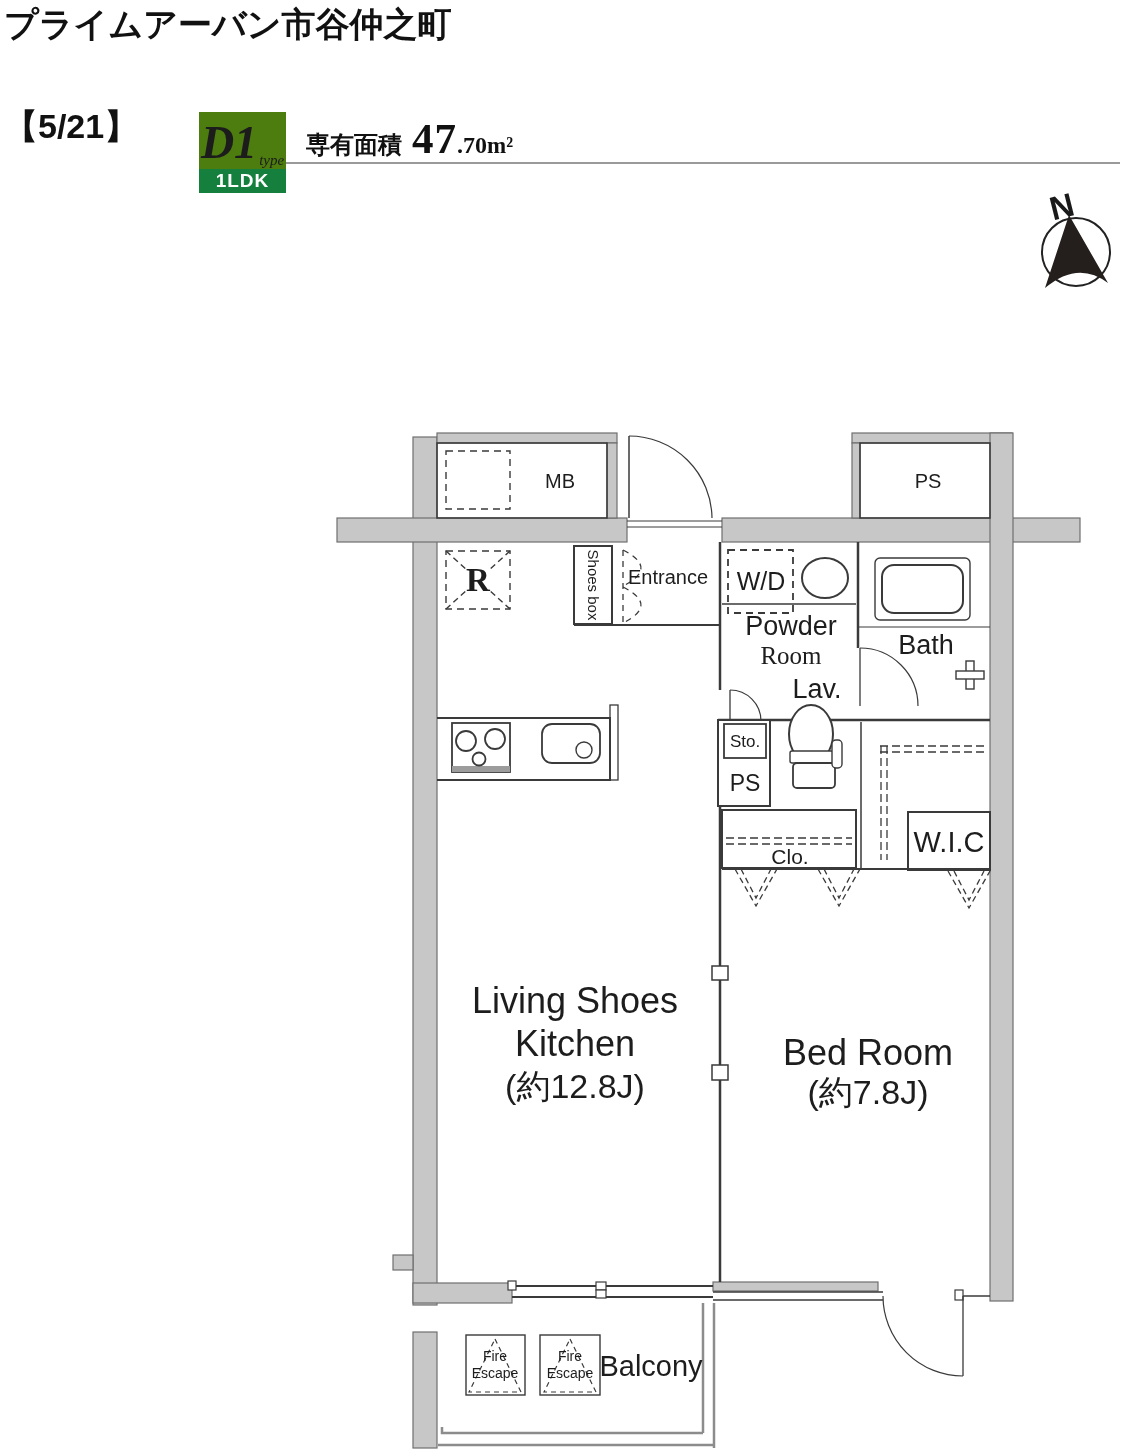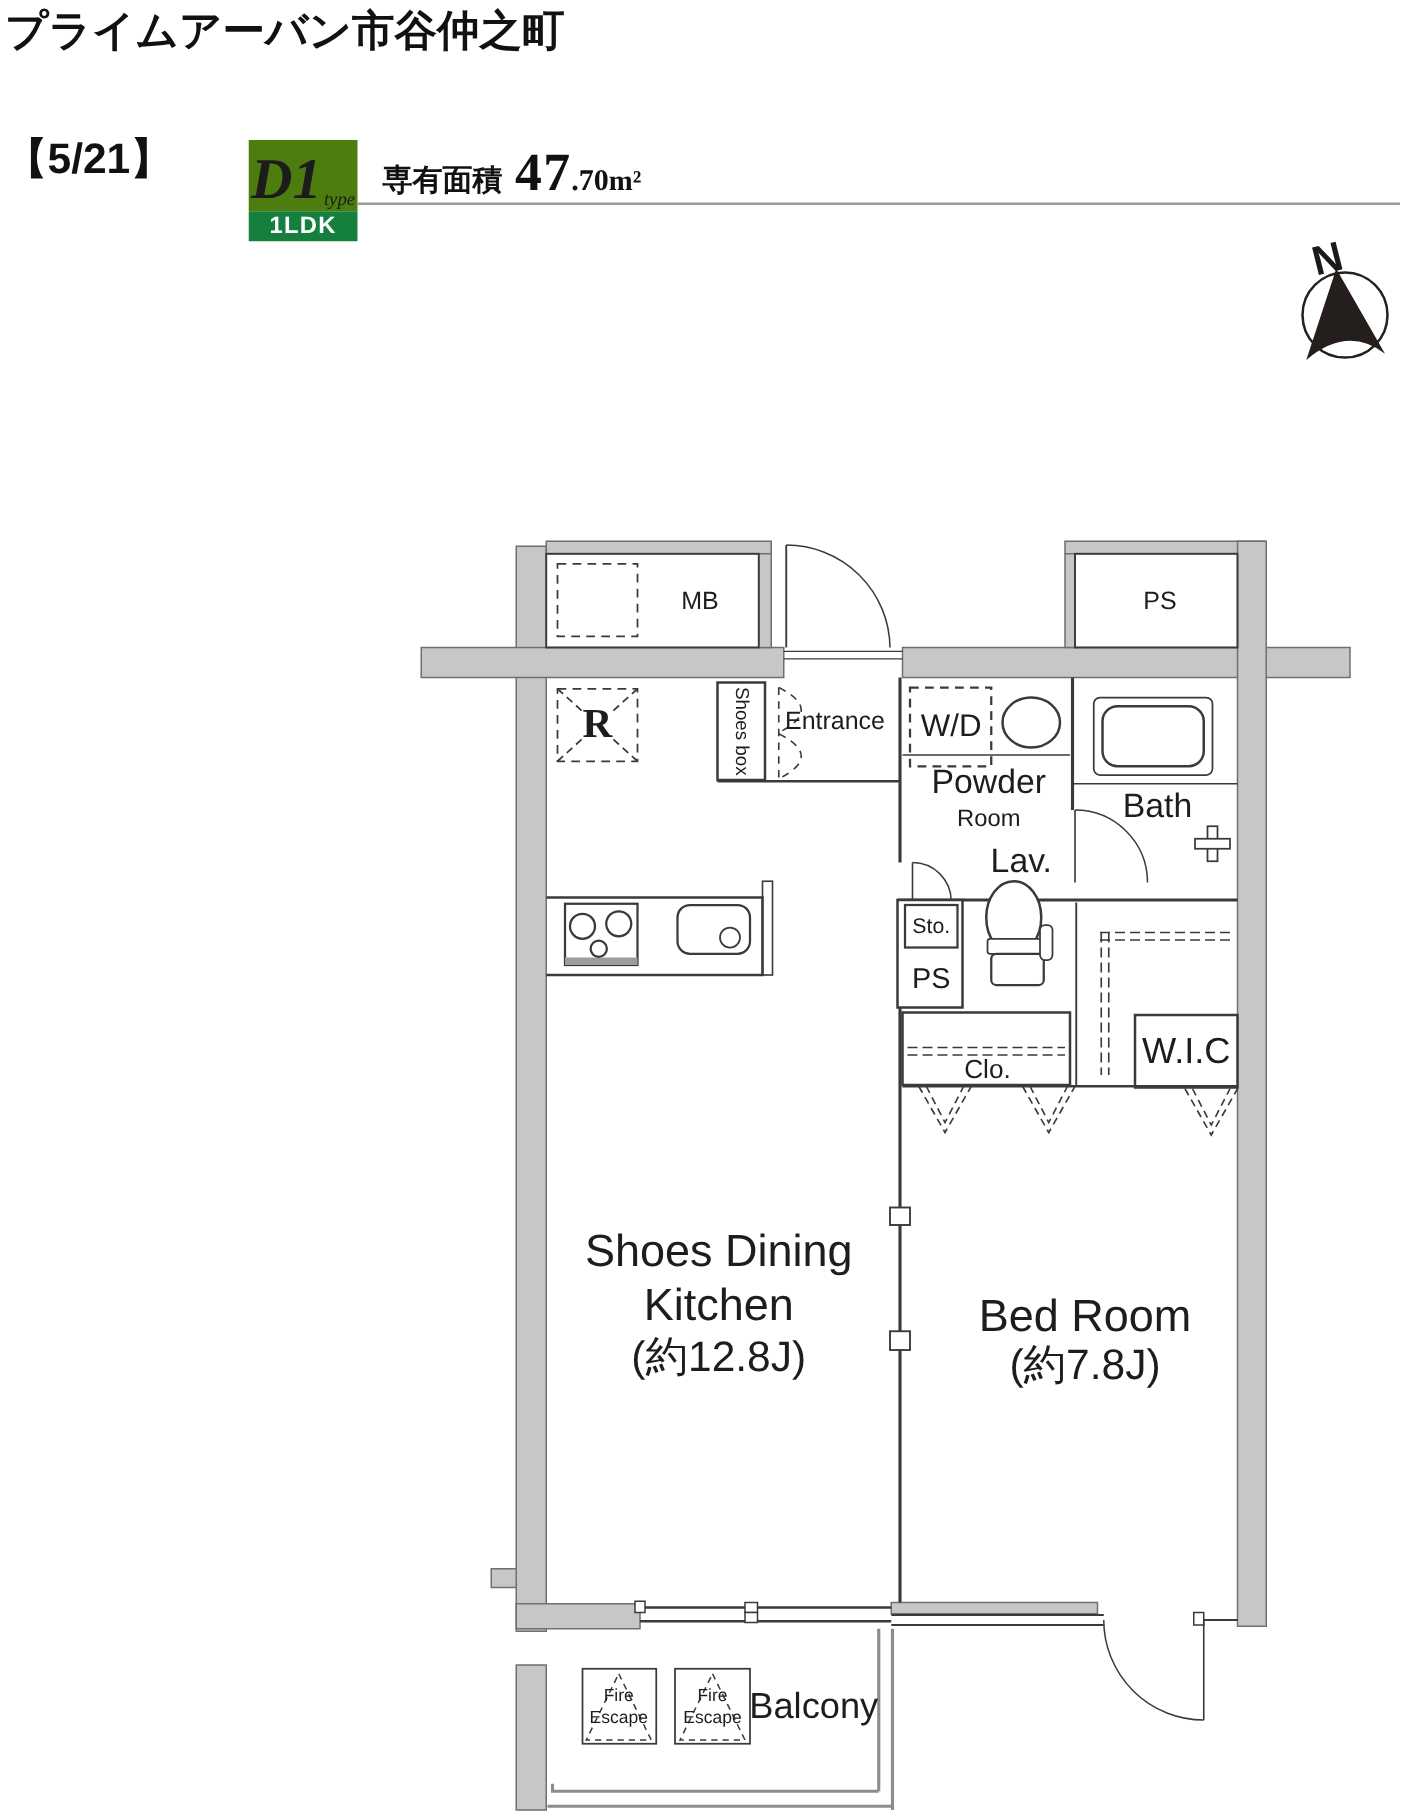--- a/index.html
+++ b/index.html
@@ -170,30 +170,30 @@
       <path d="M1069,215 L1108,283 Q1078,260 1045,288 Z" fill="#241f1c"></path>
     </g>
   </svg>
 
   <div class="lbl" style="left:560px;top:481px;font-size:20px;">MB</div>
   <div class="lbl" style="left:928px;top:481px;font-size:20px;">PS</div>
   <div class="lbl rot90" style="left:593px;top:585px;font-size:15px;">Shoes box</div>
   <div class="lbl" style="left:668px;top:577px;font-size:20px;">Entrance</div>
   <div class="lbl" style="left:761px;top:581px;font-size:25px;">W/D</div>
   <div class="lbl" style="left:791px;top:626px;font-size:27px;">Powder</div>
-  <div class="lbl" style="left:791px;top:655px;font-size:19px;">Room</div>
+  <div class="lbl" style="left:791px;top:655px;font-size:25px;font-family:Liberation Serif, serif;">Room</div>
   <div class="lbl" style="left:817px;top:689px;font-size:27px;">Lav.</div>
   <div class="lbl" style="left:926px;top:645px;font-size:27px;">Bath</div>
   <div class="lbl" style="left:745px;top:741px;font-size:17px;">Sto.</div>
   <div class="lbl" style="left:745px;top:783px;font-size:23px;">PS</div>
   <div class="lbl" style="left:790px;top:856px;font-size:21px;">Clo.</div>
   <div class="lbl" style="left:949px;top:842px;font-size:29px;">W.I.C</div>
   <div class="lbl" style="left:478px;top:580px;font-size:33px;font-weight:bold;font-family:'Liberation Serif','DejaVu Serif',serif;">R</div>
 
-  <div class="lbl" style="left:575px;top:1001px;font-size:36px;">Shoes Dining</div>
+  <div class="lbl" style="left:575px;top:1001px;font-size:36px;">Living Shoes</div>
   <div class="lbl" style="left:575px;top:1044px;font-size:36px;">Kitchen</div>
   <div class="lbl" style="left:575px;top:1086px;font-size:34px;">(約12.8J)</div>
 
   <div class="lbl" style="left:868px;top:1053px;font-size:36px;">Bed Room</div>
   <div class="lbl" style="left:868px;top:1092px;font-size:34px;">(約7.8J)</div>
 
   <div class="lbl" style="left:651px;top:1366px;font-size:29px;">Balcony</div>
   <div class="lbl" style="left:495px;top:1356px;font-size:14px;">Fire</div>
   <div class="lbl" style="left:495px;top:1373px;font-size:14px;">Escape</div>
   <div class="lbl" style="left:570px;top:1356px;font-size:14px;">Fire</div>

